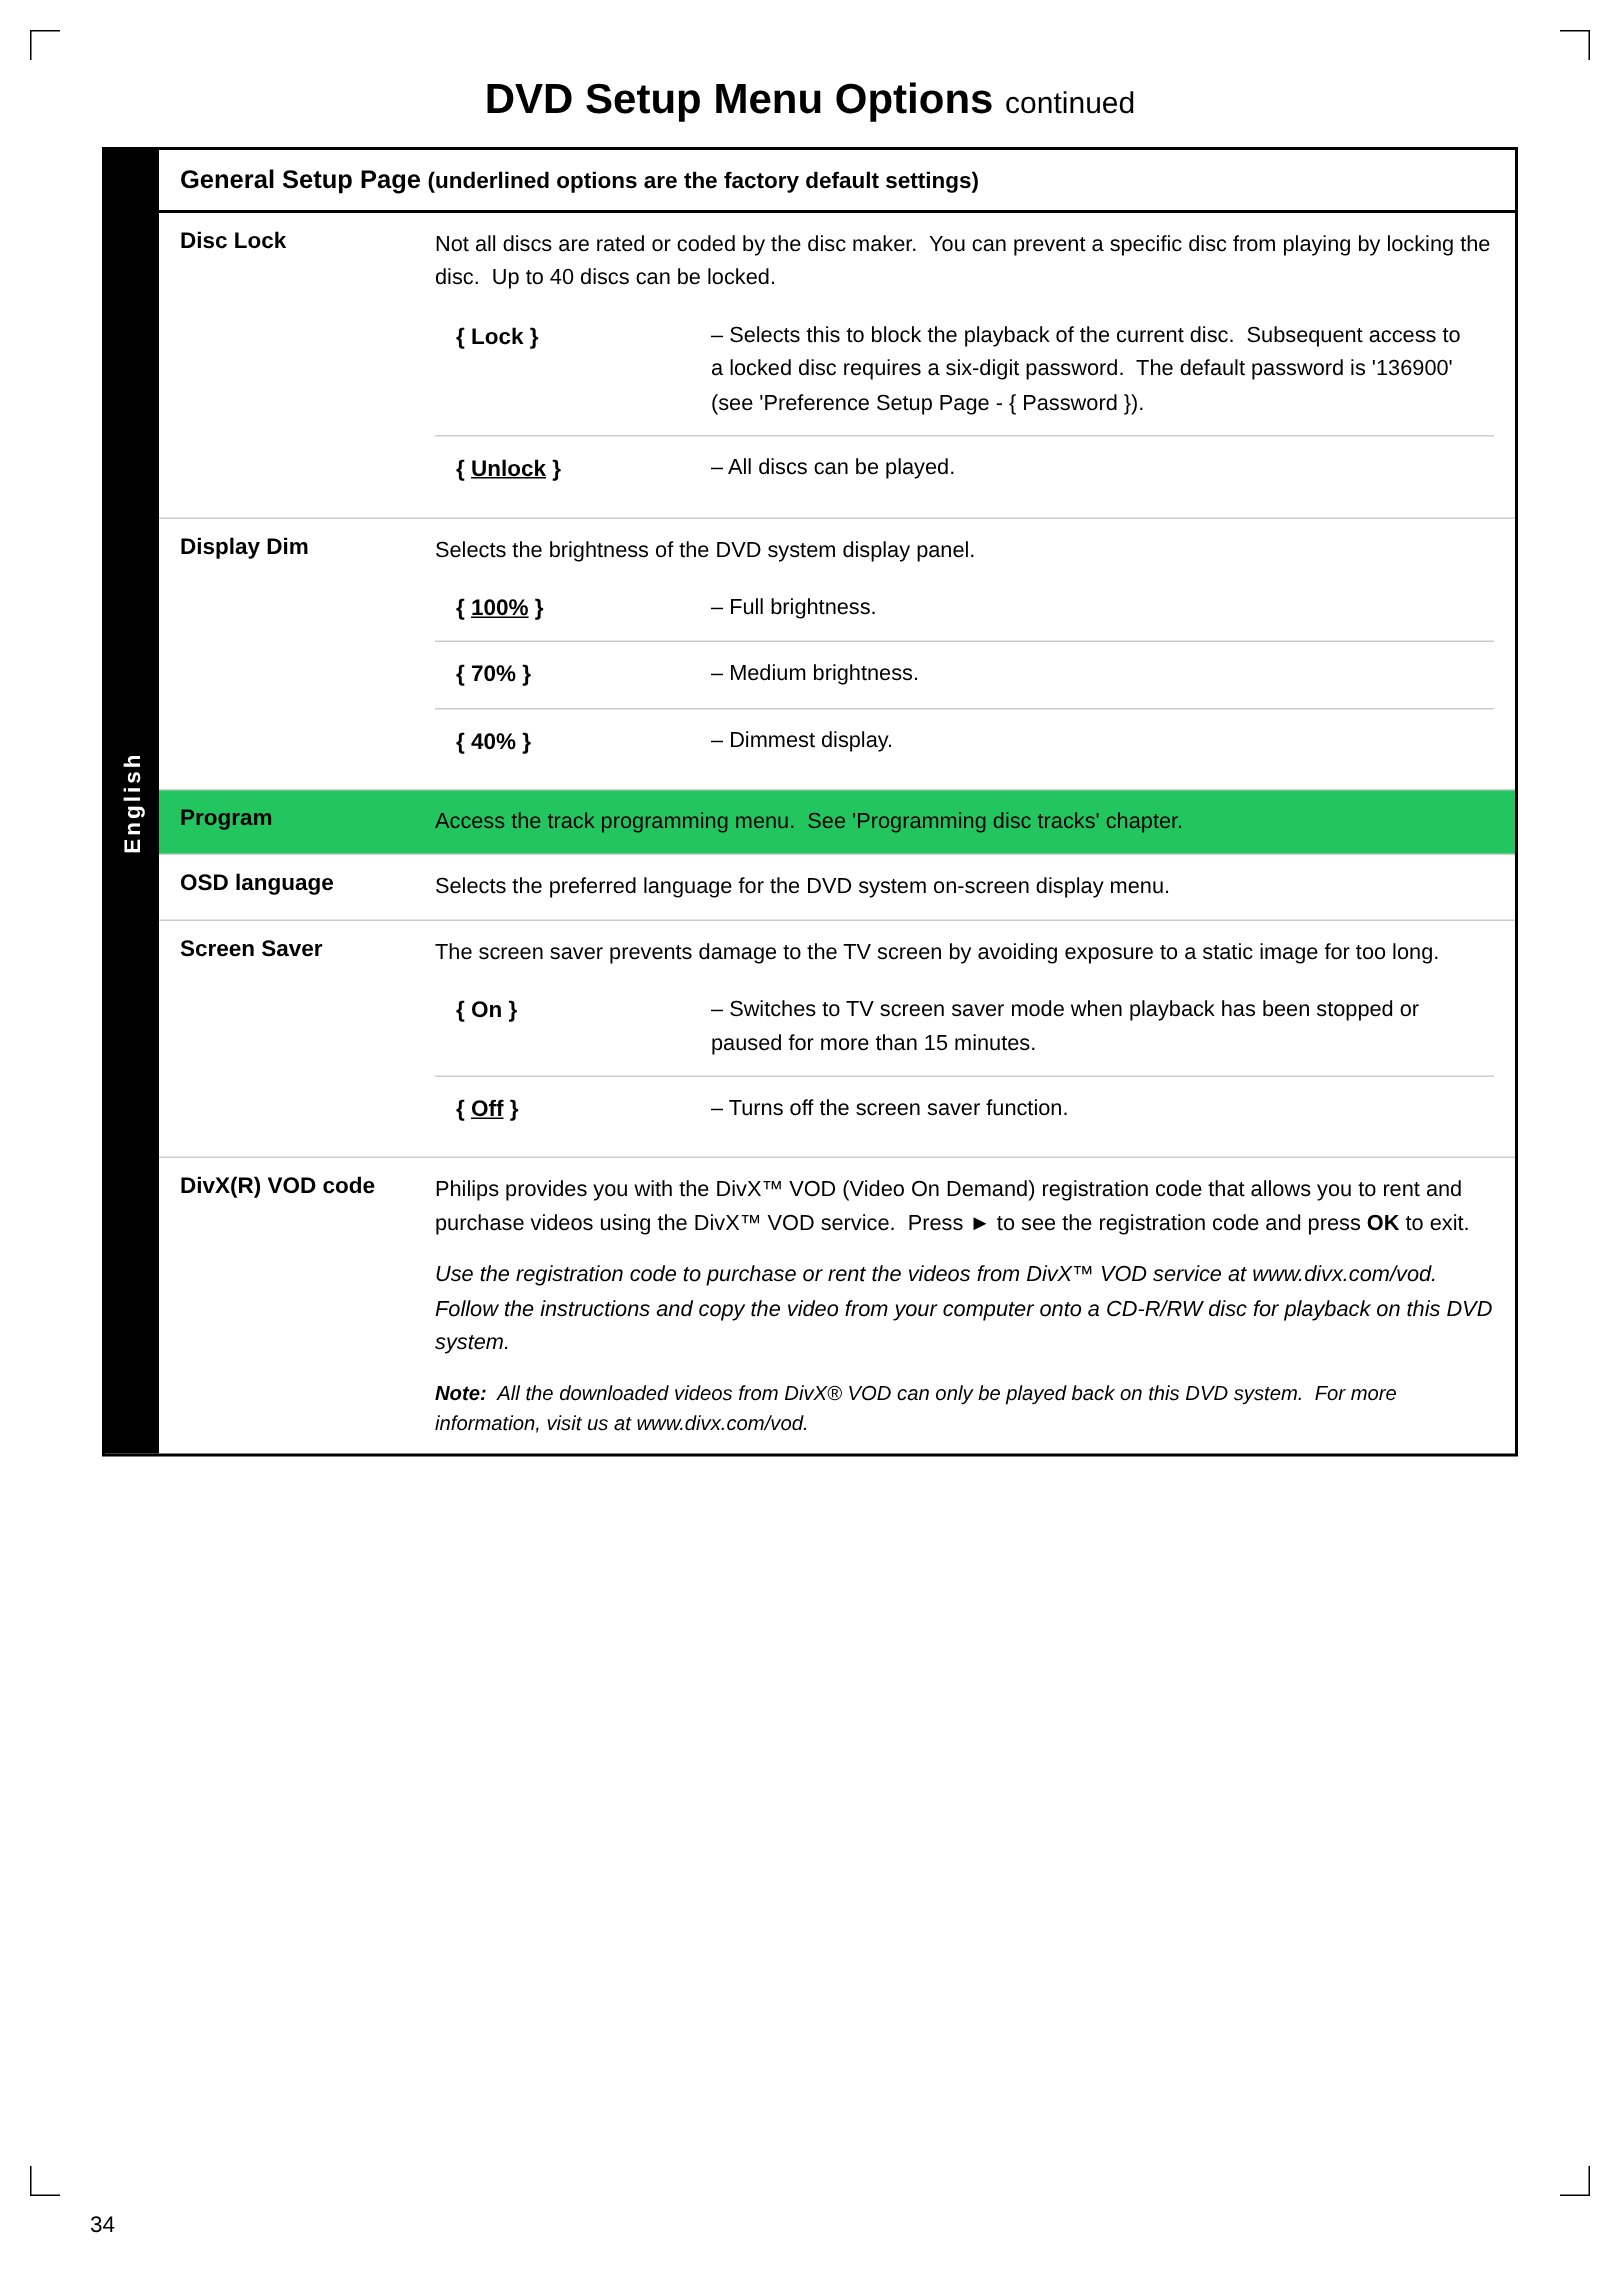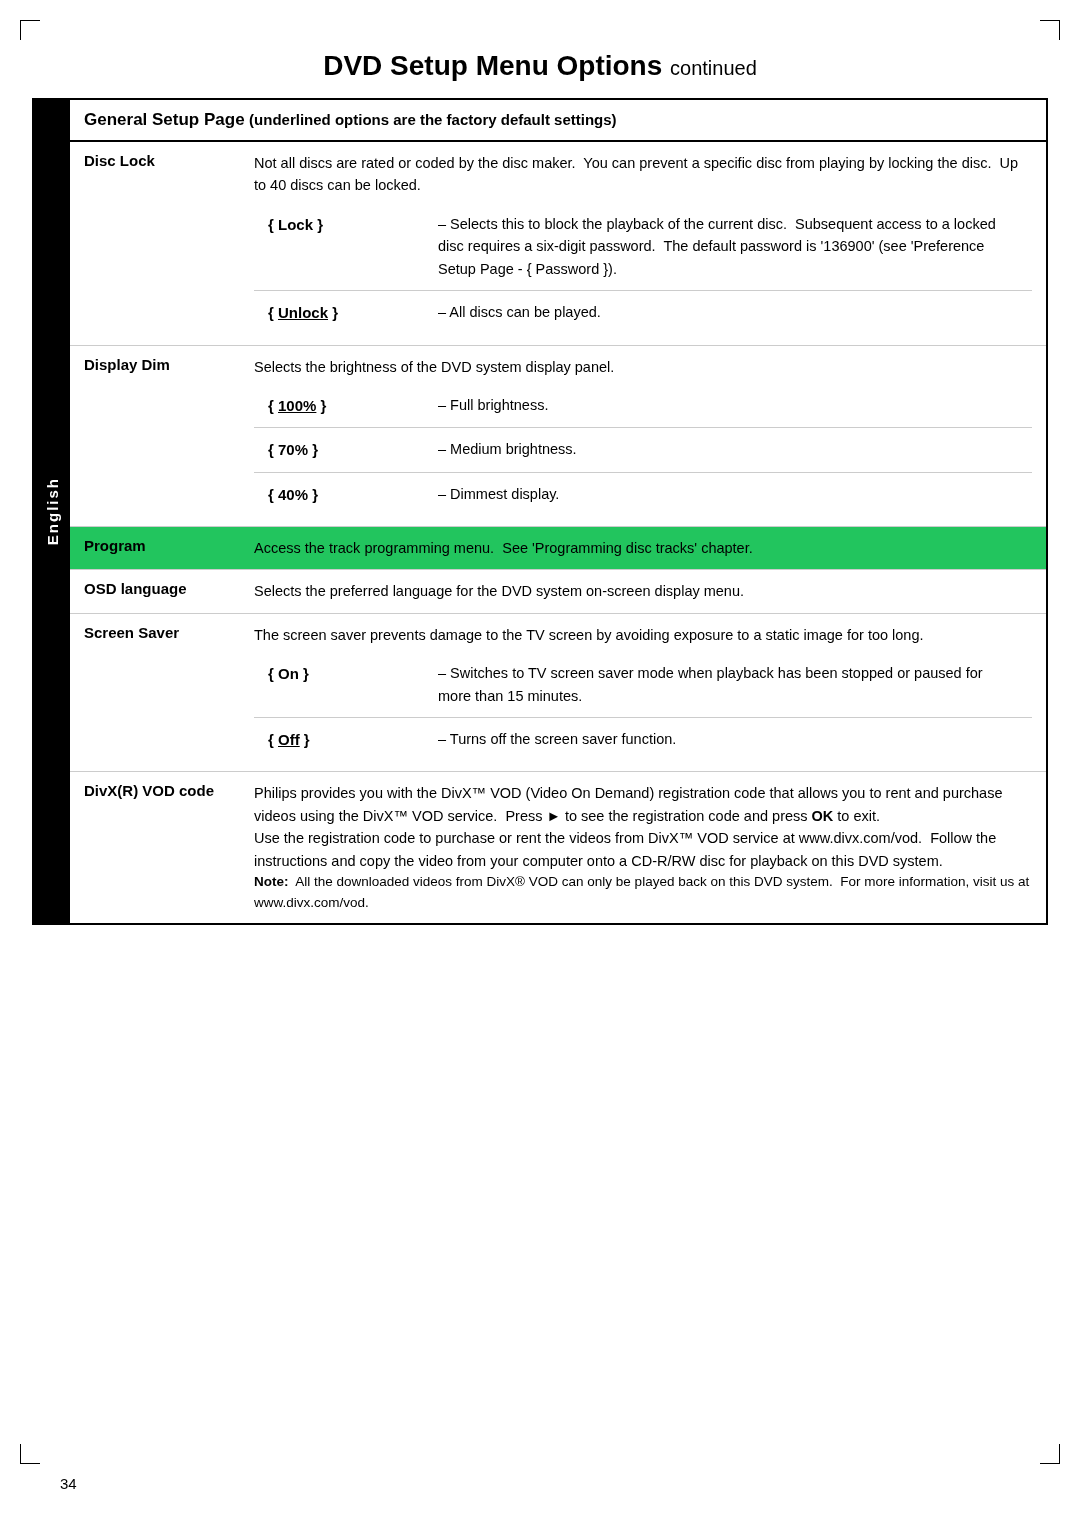--- a/index.html
+++ b/index.html
@@ -14,21 +14,21 @@
       background: #ffffff;
       font-family: Arial, Helvetica, sans-serif;
       font-size: 15px;
       color: #000000;
       position: relative;
     }
 
     .page-container {
       width: 1080px;
       height: 1524px;
-      padding: 40px 32px;
+      padding: 40px 68px;
       position: relative;
     }
 
     
     .corner-mark {
       position: absolute;
       width: 20px;
       height: 20px;
       border-color: #000;
     }
@@ -185,21 +185,22 @@
       font-size: 13.5px;
       line-height: 1.5;
       margin-top: 8px;
     }
 
     .note-text strong {
       font-weight: bold;
     }
 
     .paragraph-gap {
-      margin-top: 0;
+      margin-top: 12px;
+      font-style: italic;
     }
   </style>
 </head>
 <body>
 
 <div class="page-container">
 
   <div class="corner-mark top-left"></div>
   <div class="corner-mark top-right"></div>
   <div class="corner-mark bottom-left"></div>

